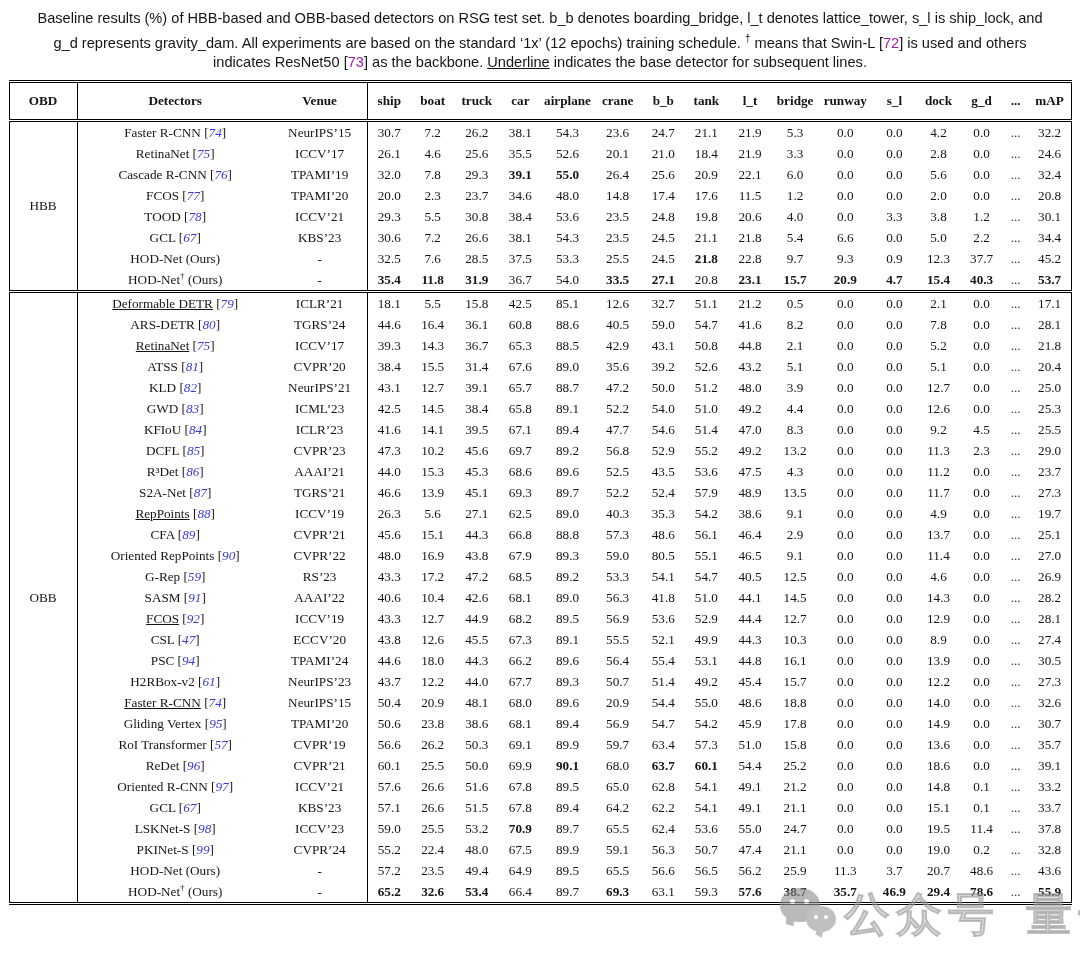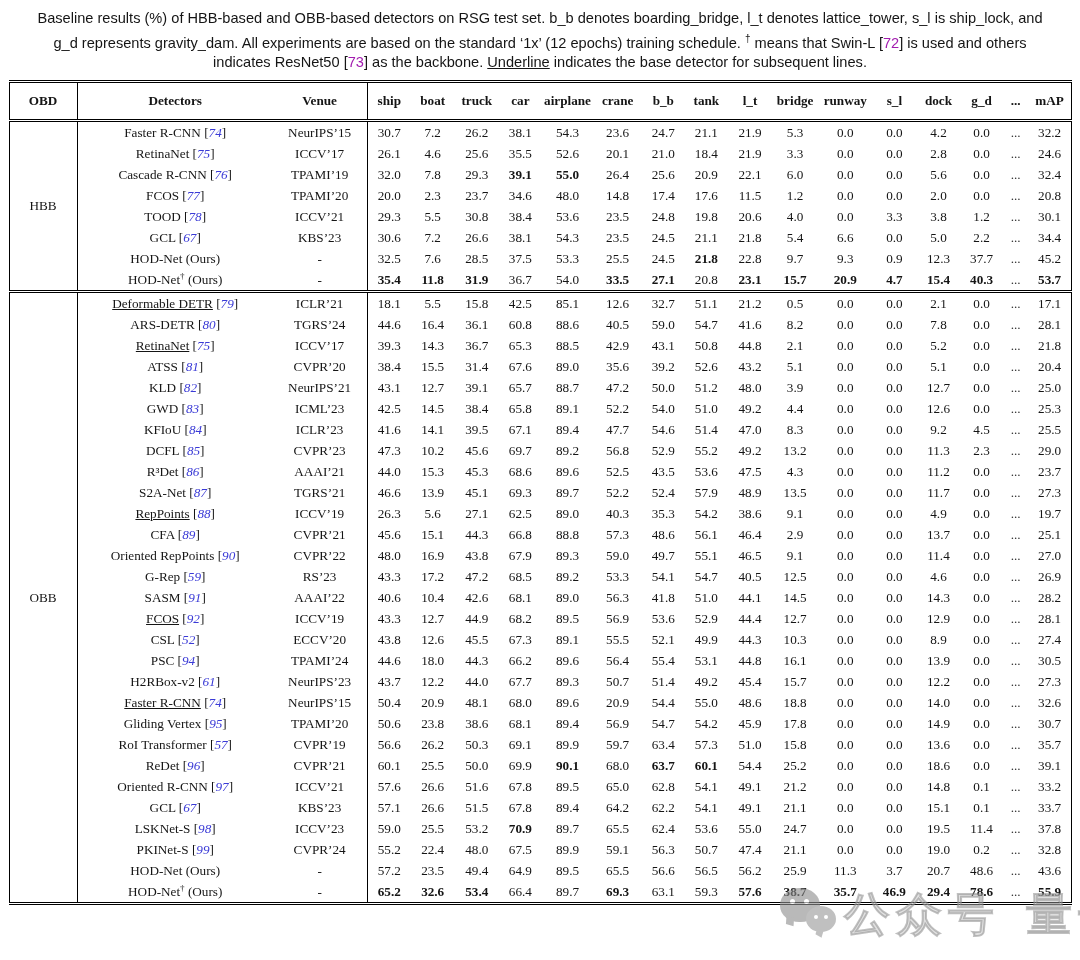--- a/index.html
+++ b/index.html
@@ -505,21 +505,21 @@
       </tr>
       <tr>
         <td><span>Oriented RepPoints</span> [<span class="cite-num">90</span>]</td>
         <td class="venue-cell">CVPR’22</td>
         <td>48.0</td>
         <td>16.9</td>
         <td>43.8</td>
         <td>67.9</td>
         <td>89.3</td>
         <td>59.0</td>
-        <td>49.7</td>
+        <td>80.5</td>
         <td>55.1</td>
         <td>46.5</td>
         <td>9.1</td>
         <td>0.0</td>
         <td>0.0</td>
         <td>11.4</td>
         <td>0.0</td>
         <td class="dots-cell">...</td>
         <td>27.0</td>
       </tr>
@@ -577,21 +577,21 @@
         <td>44.4</td>
         <td>12.7</td>
         <td>0.0</td>
         <td>0.0</td>
         <td>12.9</td>
         <td>0.0</td>
         <td class="dots-cell">...</td>
         <td>28.1</td>
       </tr>
       <tr>
-        <td><span>CSL</span> [<span class="cite-num">52</span>]</td>
+        <td><span>CSL</span> [<span class="cite-num">47</span>]</td>
         <td class="venue-cell">ECCV’20</td>
         <td>43.8</td>
         <td>12.6</td>
         <td>45.5</td>
         <td>67.3</td>
         <td>89.1</td>
         <td>55.5</td>
         <td>52.1</td>
         <td>49.9</td>
         <td>44.3</td>

